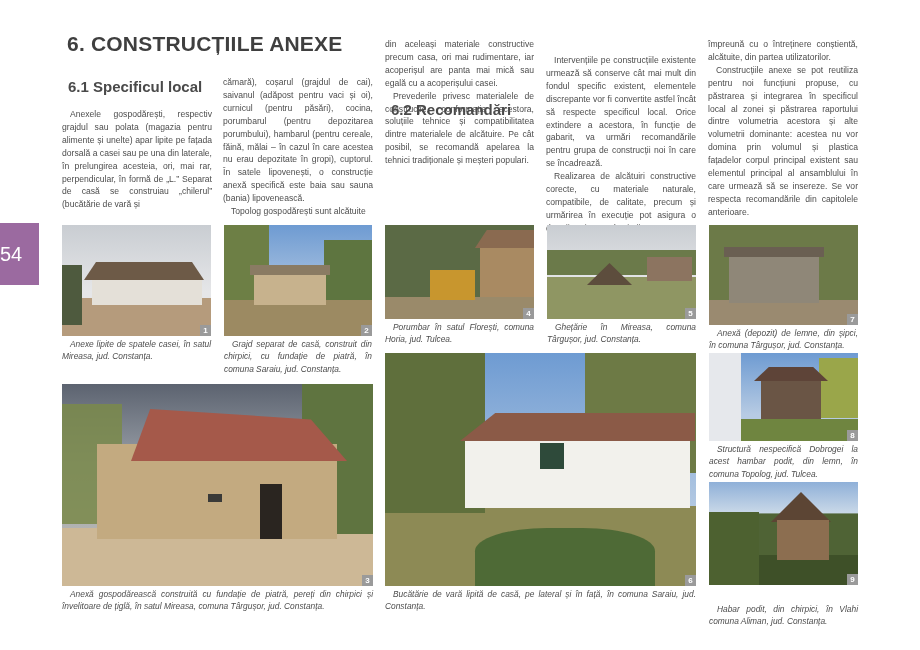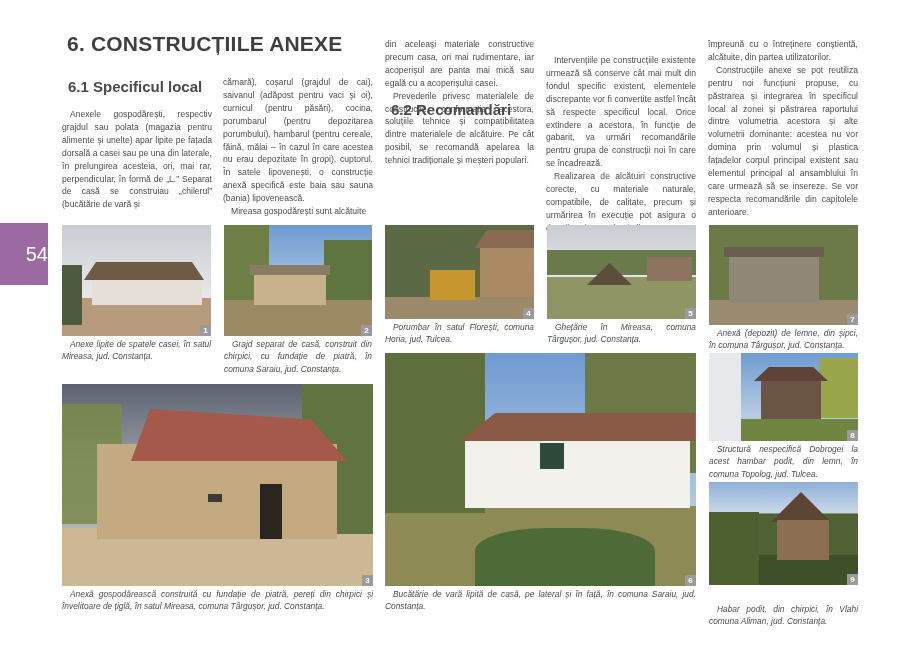--- a/index.html
+++ b/index.html
@@ -1,19 +1,19 @@
 <!DOCTYPE html>
 <html><head>
 <meta charset="utf-8">
 <style>
   * { box-sizing: border-box; margin: 0; padding: 0; }
   html, body { width: 920px; height: 650px; background: #ffffff; overflow: hidden; }
   body { position: relative; font-family: "Liberation Sans", sans-serif; color: #4a4a4a; }
 
-  .page-tab { position: absolute; left: 0; top: 223px; width: 48px; height: 62px; background: #9b6aa0; color: #fff; font-size: 20px; display: flex; align-items: center; justify-content: flex-end; }
+  .page-tab { position: absolute; left: 0; top: 223px; width: 39px; height: 62px; background: #9b6aa0; color: #fff; font-size: 20px; display: flex; align-items: center; justify-content: flex-start; }
 
   .title { position: absolute; left: 67px; top: 32px; font-size: 21px; font-weight: bold; color: #3f3f3f; letter-spacing: 0.2px; white-space: nowrap; }
   .h2 { position: absolute; font-size: 15px; font-weight: bold; color: #4a4a4a; white-space: nowrap; }
 
   .col { position: absolute; font-size: 8.6px; line-height: 12.9px; text-align: justify; color: #4d4d4d; }
   .col p { text-indent: 8px; }
 
   .photo { position: absolute; overflow: hidden; }
   .photo .num { position: absolute; right: 0; bottom: 0; width: 11px; height: 11px; background: #9a9a9a; color: #fff; font-size: 8px; font-weight: bold; display: flex; align-items: center; justify-content: center; }
   .cap { position: absolute; font-size: 8.4px; line-height: 12.4px; font-style: italic; color: #4d4d4d; text-align: justify; }
@@ -34,21 +34,21 @@
 
 <div class="title">6. CONSTRUCȚIILE ANEXE</div>
 <div class="h2" style="left:68px; top:78px;">6.1 Specificul local</div>
 <div class="h2" style="left:391px; top:101px;">6.2 Recomandări</div>
 
 <div class="col" style="left:62px; top:108px; width:150px;">
   <p>Anexele gospodărești, respectiv grajdul sau polata (magazia pentru alimente și unelte) apar lipite pe fațada dorsală a casei sau pe una din laterale, în prelungirea acesteia, ori, mai rar, perpendicular, în formă de „L.” Separat de casă se construiau „chilerul” (bucătărie de vară și</p>
 </div>
 <div class="col" style="left:223px; top:76px; width:150px;">
   <p style="text-indent:0">cămară), coșarul (grajdul de cai), saivanul (adăpost pentru vaci și oi), curnicul (pentru păsări), cocina, porumbarul (pentru depozitarea porumbului), hambarul (pentru cereale, făină, mălai – în cazul în care acestea nu erau depozitate în gropi), cuptorul. În satele lipovenești, o construcție anexă specifică este baia sau sauna (bania) lipovenească.</p>
-  <p>Mireasa gospodărești sunt alcătuite</p>
+  <p>Topolog gospodărești sunt alcătuite</p>
 </div>
 <div class="col" style="left:385px; top:38px; width:149px;">
   <p style="text-indent:0">din aceleași materiale constructive precum casa, ori mai rudimentare, iar acoperișul are panta mai mică sau egală cu a acoperișului casei.</p>
   <p style="">Prevederile privesc materialele de construcție, conformația acestora, soluțiile tehnice și compatibilitatea dintre materialele de alcătuire. Pe cât posibil, se recomandă apelarea la tehnici tradiționale și meșteri populari.</p>
 </div>
 <div class="col" style="left:546px; top:38px; width:150px;margin-top:16px;">
   <p>Intervențiile pe construcțiile existente urmează să conserve cât mai mult din fondul specific existent, elementele discrepante vor fi convertite astfel încât să respecte specificul local. Orice extindere a acestora, în funcție de gabarit, va urmări recomandările pentru grupa de construcții noi în care se încadrează.</p>
   <p>Realizarea de alcătuiri constructive corecte, cu materiale naturale, compatibile, de calitate, precum și urmărirea în execuție pot asigura o durată mai mare de viață a acestora,</p>
 </div>
 <div class="col" style="left:708px; top:38px; width:150px;">

